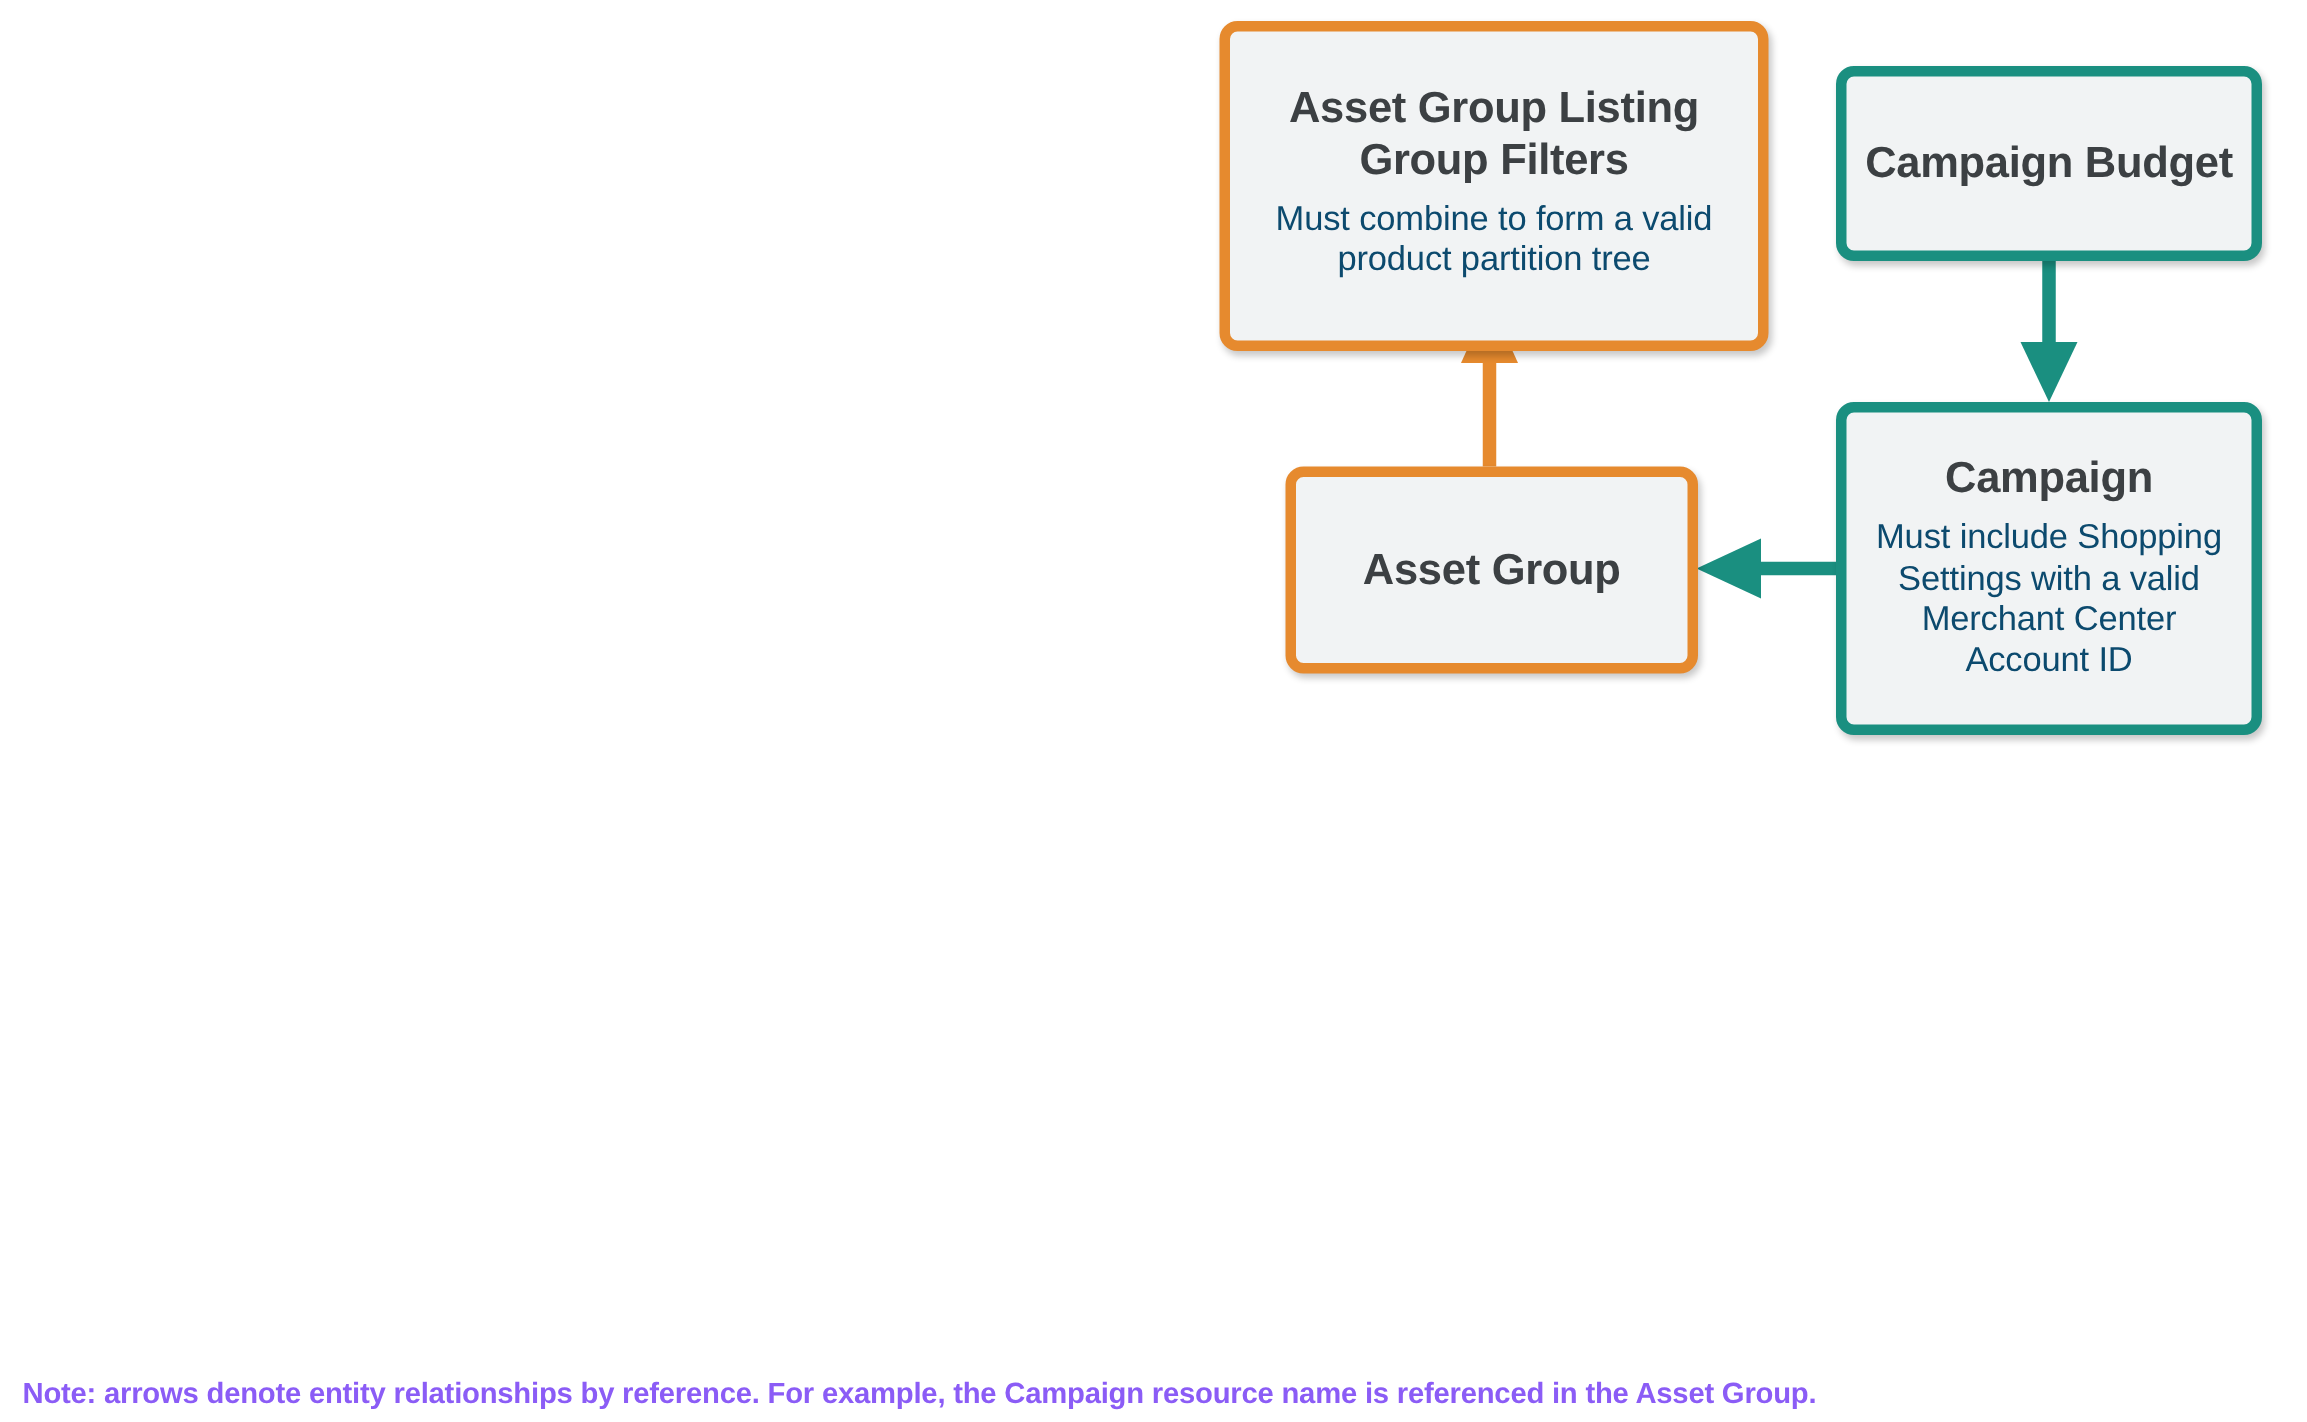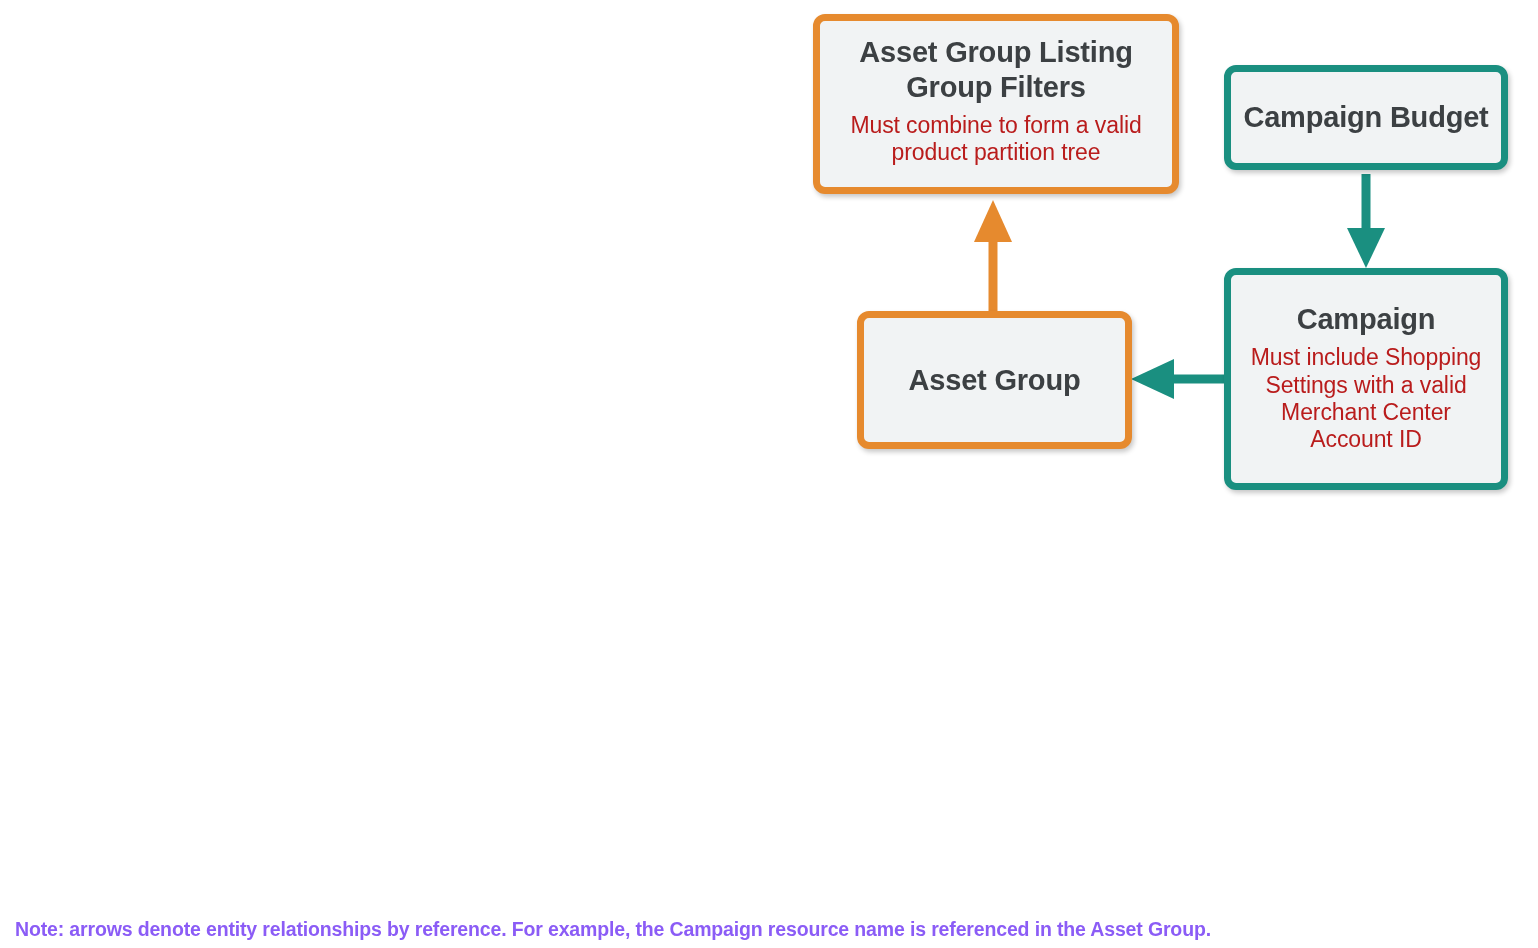--- a/index.html
+++ b/index.html
@@ -43,29 +43,29 @@
   .node-title {
     font-size: 29px;
     font-weight: bold;
     color: #3C4043;
     line-height: 1.18;
     letter-spacing: -0.2px;
   }
   .node-sub {
     font-size: 23px;
     font-weight: normal;
-    color: #b91c1c;
+    color: #0c4a6e;
     line-height: 1.19;
     margin-top: 8px;
     letter-spacing: -0.1px;
   }
 
   
-  #node-aglgf  { left: 813px;  top: 14px;  width: 366px; height: 180px; padding: 4px 16px 10px; }
-  #node-budget { left: 1224px; top: 44px;  width: 284px; height: 105px; margin-top: 21px; }
+  #node-aglgf  { left: 813px;  top: 14px;  width: 366px; height: 220px; padding: 4px 16px 10px; }
+  #node-budget { left: 1224px; top: 44px;  width: 284px; height: 130px; }
   #node-ag     { left: 857px;  top: 311px; width: 275px; height: 138px; }
   #node-camp   { left: 1224px; top: 268px; width: 284px; height: 222px; padding: 6px 10px 8px; }
 
   
   #edges {
     position: absolute;
     left: 0; top: 0;
     width: 1538px;
     height: 948px;
     z-index: 1;

